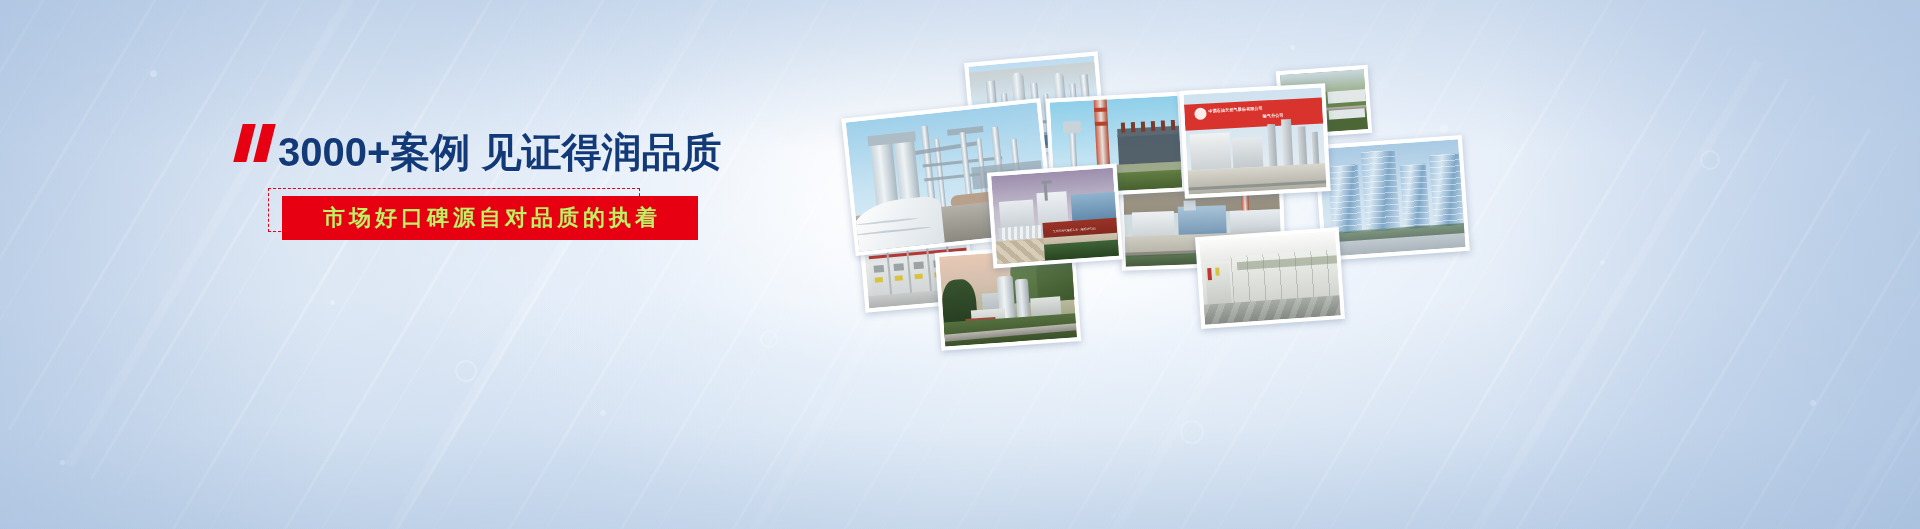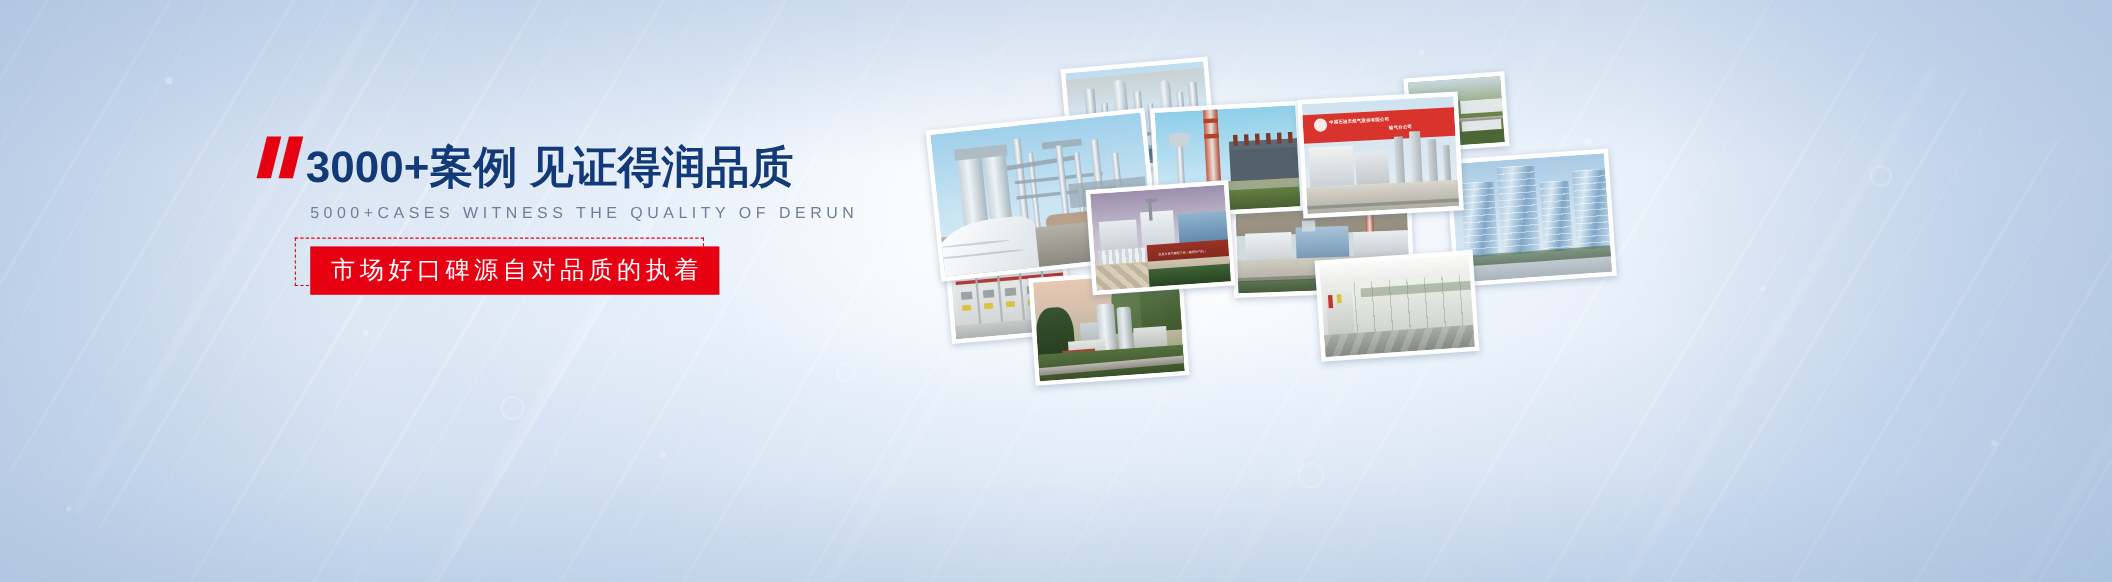--- a/index.html
+++ b/index.html
@@ -166,26 +166,26 @@
     top: -8px;
     width: 372px;
     height: 44px;
     border: 1px dashed #e60012;
     box-sizing: border-box;
   }
   .tagline {
     position: absolute;
     left: 14px;
     top: 0;
-    width: 372px;
+    width: 416px;
     height: 44px;
     background: #e60012;
-    color: #ffffff;
+    color: #bef264;
     font-size: 22px;
-    font-weight: normal;
+    font-weight: bold;
     letter-spacing: 4px;
     display: flex;
     align-items: center;
     justify-content: center;
     box-sizing: border-box;
     padding-left: 4px;
   }
 
   
   .collage {
@@ -279,21 +279,20 @@
   <div class="text-block">
 
     <div class="headline-row">
       <span class="quote-mark">
         <i class="q1"></i>
           <i class="q2"></i>
       </span>
       <div class="headline">3000+案例 见证得润品质</div>
     </div>
 
-    <div class="subtitle">5000+CASES WITNESS THE QUALITY OF DERUN</div>
 
     <div class="tagline-wrap">
       <div class="dotted-frame"></div>
       <div class="tagline">市场好口碑源自对品质的执着</div>
     </div>
 
   </div>
 
   <div class="collage">
 

